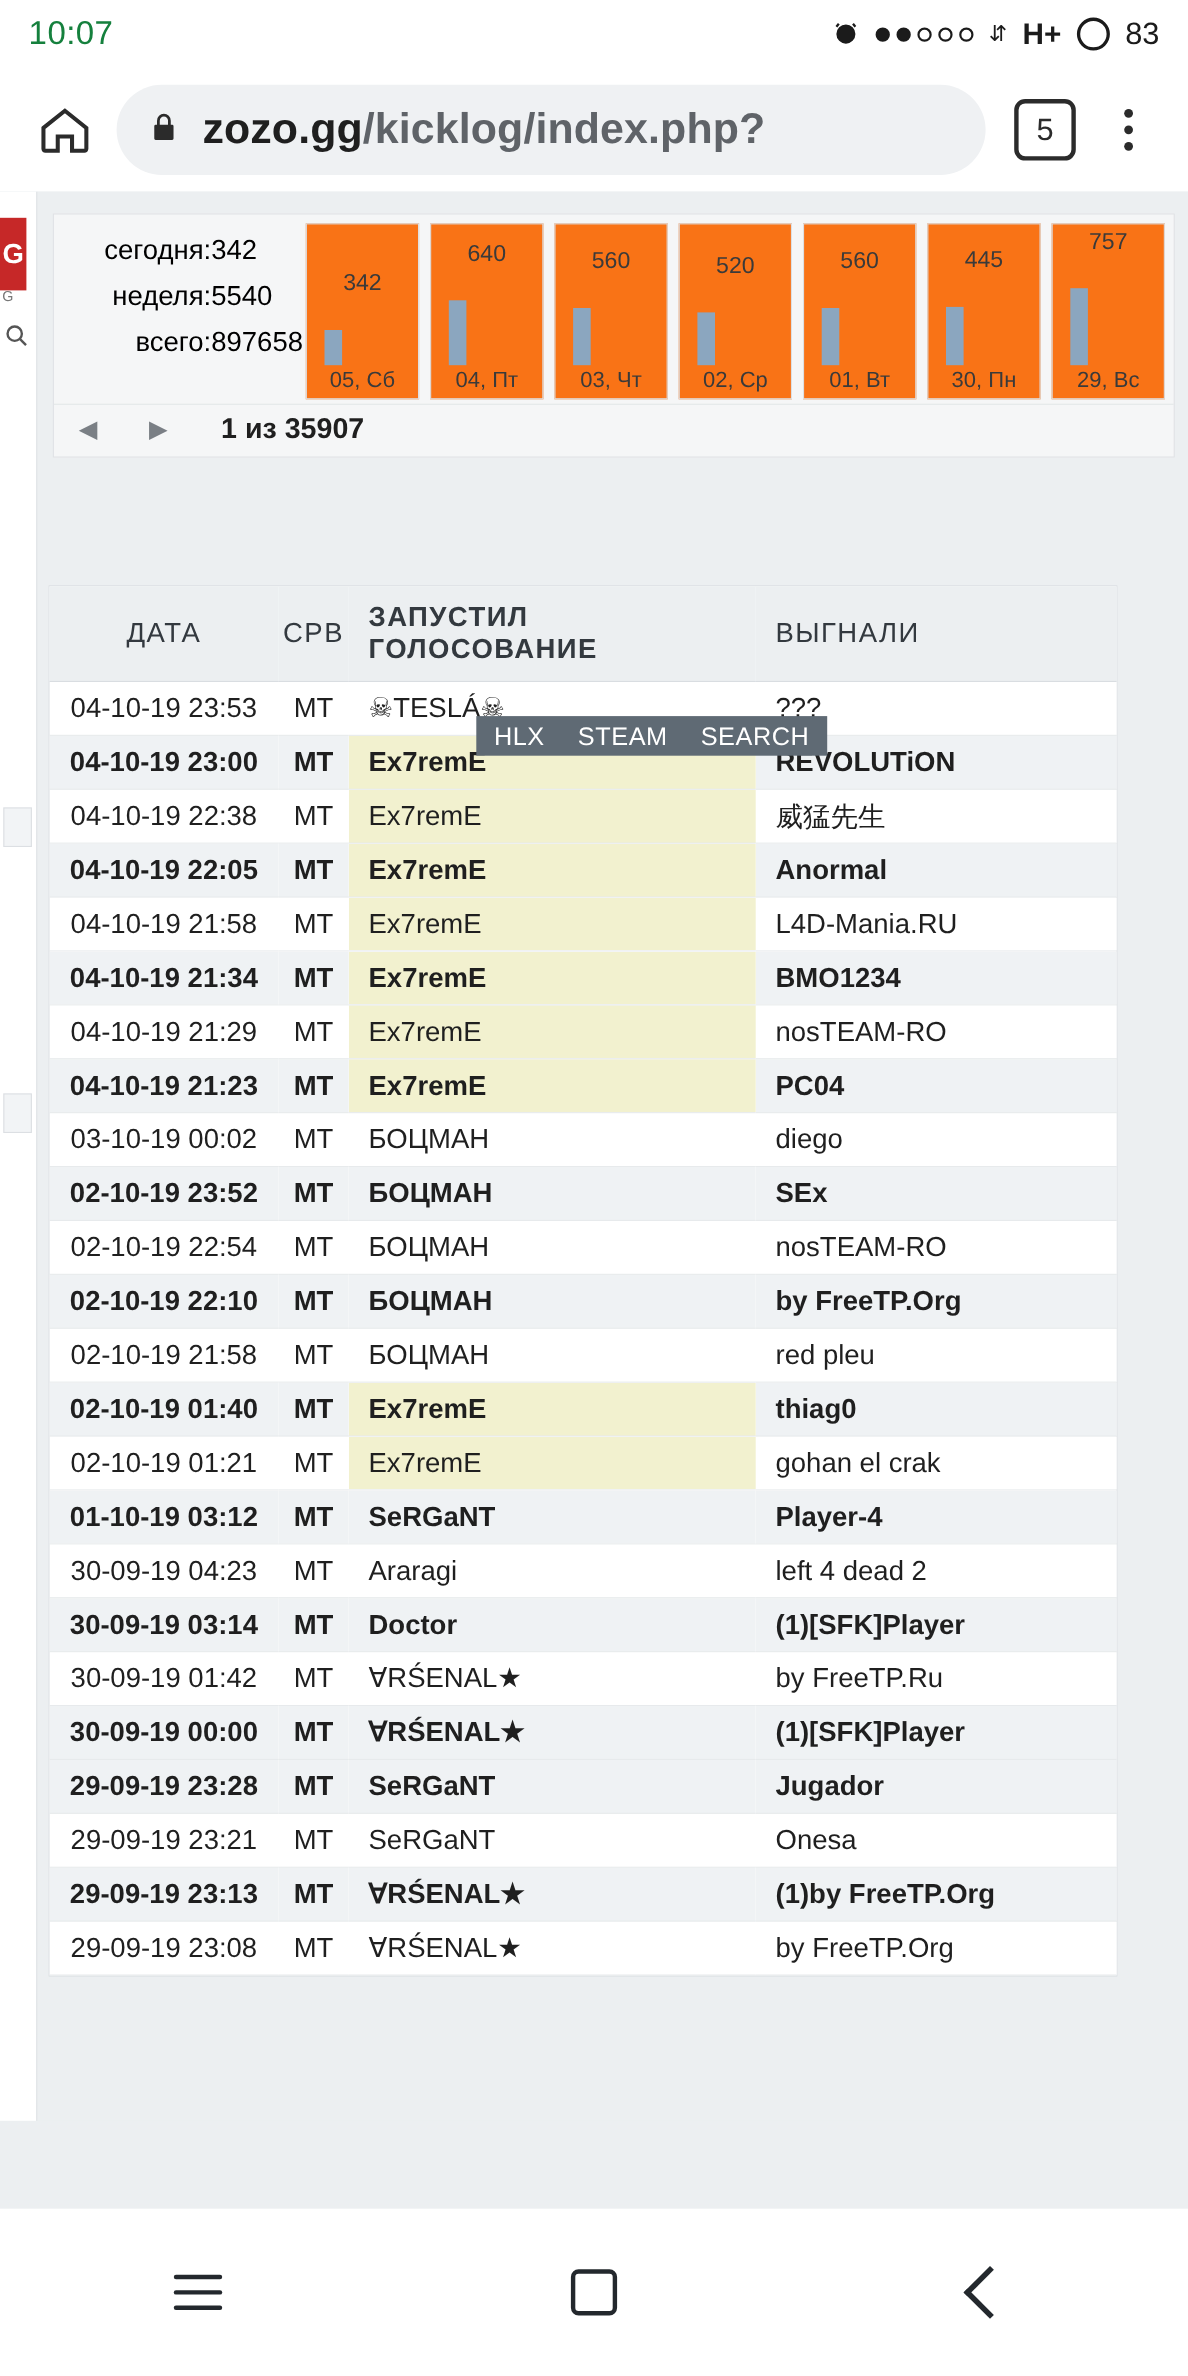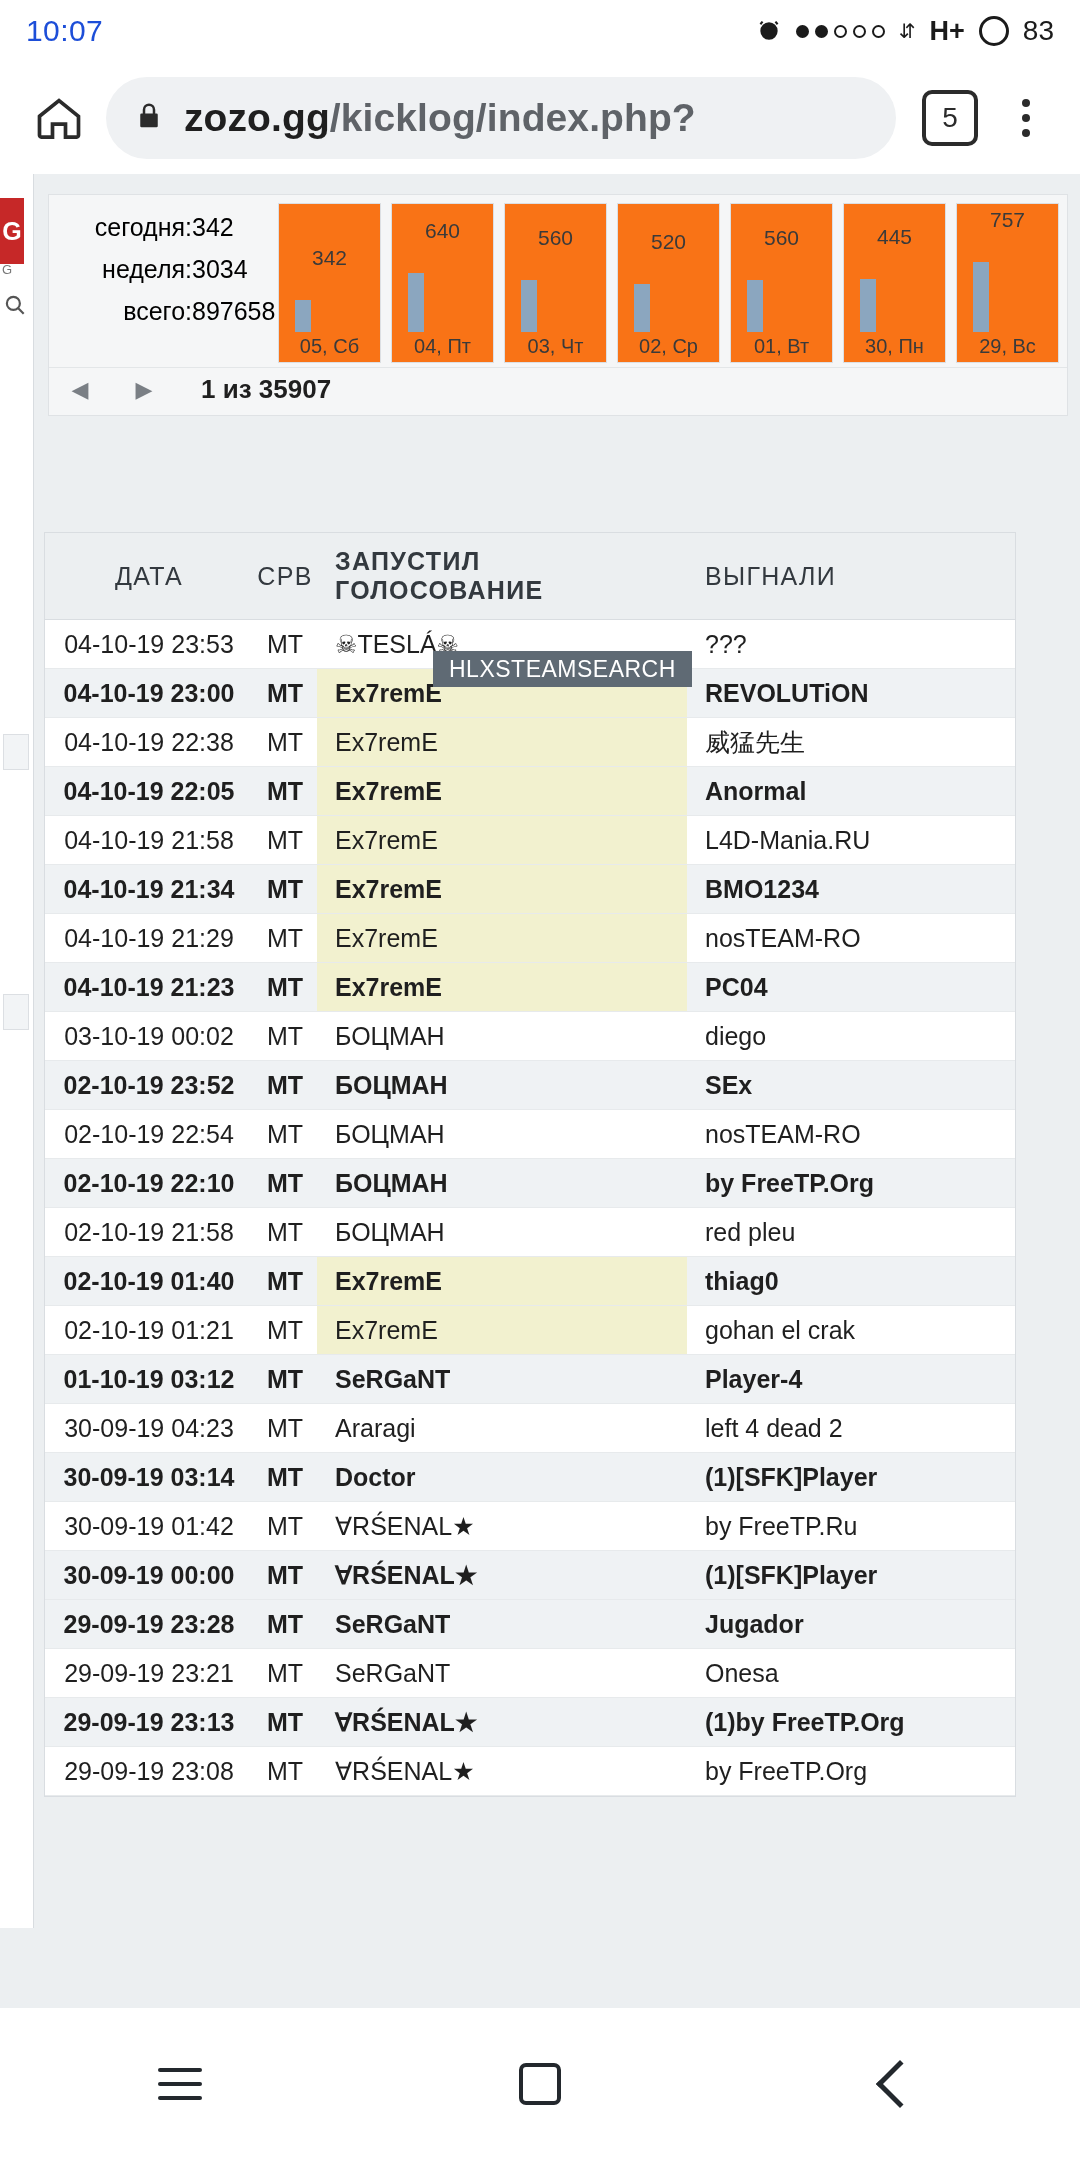--- a/index.html
+++ b/index.html
@@ -15,21 +15,21 @@
   .statusbar {
     height: 62px;
     display: flex;
     align-items: center;
     justify-content: space-between;
     padding: 0 26px 0 26px;
     background: #ffffff;
   }
   .statusbar .clock {
     font-size: 30px;
-    color: #1d4ed8;
+    color: #15803d;
     font-weight: 400;
     letter-spacing: .4px;
   }
   .status-right {
     display: flex;
     align-items: center;
     gap: 14px;
   }
   .alarm-icon { width: 26px; height: 26px; display:block; }
   .sig-dots { display:flex; align-items:center; gap:6px; }
@@ -264,20 +264,21 @@
   .hlx-chip {
     position: absolute;
     left: 388px;
     top: 118px;
     height: 36px;
     background: #5f6a74;
     color: #ffffff;
     font-size: 23px;
     display: flex;
     align-items: center;
+    gap: 30px;
     padding: 0 16px;
     letter-spacing: .5px;
   }
 
   
   .navbar {
     position: absolute;
     left: 0; bottom: 0;
     width: 1080px; height: 152px;
     background: #ffffff;
@@ -370,21 +371,21 @@
 
   <div class="panel">
     <div class="panel-inner">
       <div class="stats">
         <div class="stat-row">
           <span class="stat-label">сегодня:</span>
           <span class="stat-value">342</span>
         </div>
         <div class="stat-row">
           <span class="stat-label">неделя:</span>
-          <span class="stat-value">3034</span>
+          <span class="stat-value">5540</span>
         </div>
         <div class="stat-row">
           <span class="stat-label">всего:</span>
           <span class="stat-value">897658</span>
         </div>
       </div>
 
       <div class="bars" id="bars">
           <div class="barcard">
             <div class="val" style="top: 42px;">342</div>

